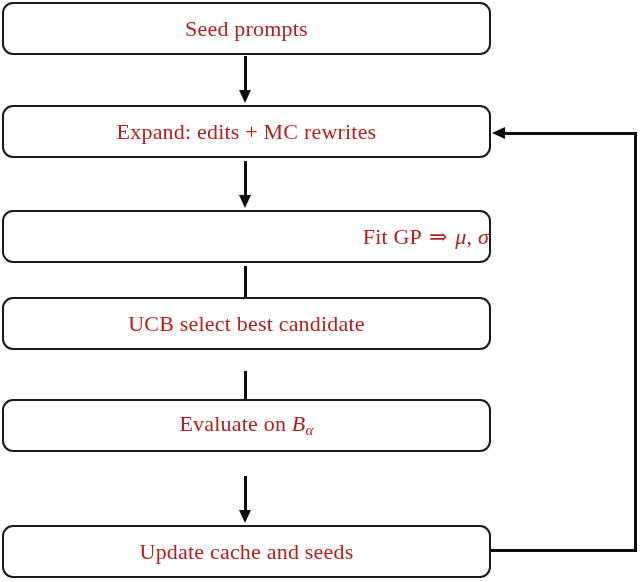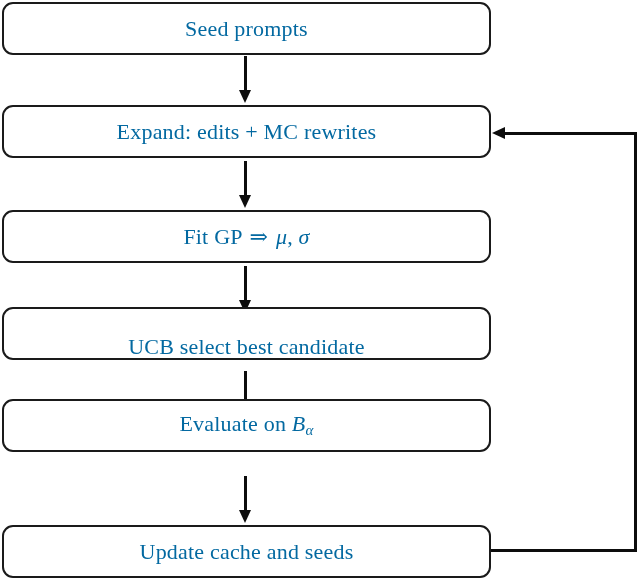--- a/index.html
+++ b/index.html
@@ -28,41 +28,41 @@
     border-radius: 11px;
     background: #ffffff;
     display: flex;
     align-items: center;
     justify-content: center;
   }
   .node-label {
     font-family: "Liberation Serif", "DejaVu Serif", serif;
     font-size: 22px;
     line-height: 1;
-    color: #0369a1;
+    color: #b91c1c;
     letter-spacing: 0.2px;
     white-space: nowrap;
   }
   .node-label .mathvar {
     font-style: italic;
     font-family: "Liberation Serif", "DejaVu Serif", serif;
   }
   .node-label sub {
     font-style: italic;
     font-size: 0.68em;
     vertical-align: -0.28em;
   }
   .node-label .imply {
     font-style: normal;
     padding: 0 2px;
   }
   .node1 { top: 2px; }
   .node2 { top: 105px; }
-  .node3 { top: 210px; }
-  .node4 { top: 307px; align-items: flex-end; }
+  .node3 { top: 210px; justify-content: flex-end; }
+  .node4 { top: 297px; }
   .node5 { top: 399px; }
   .node6 { top: 525px; align-items: center; }
 
   
   .connector {
     position: absolute;
     left: 244px;
     width: 3px;
     background: #0d0d0d;
   }

